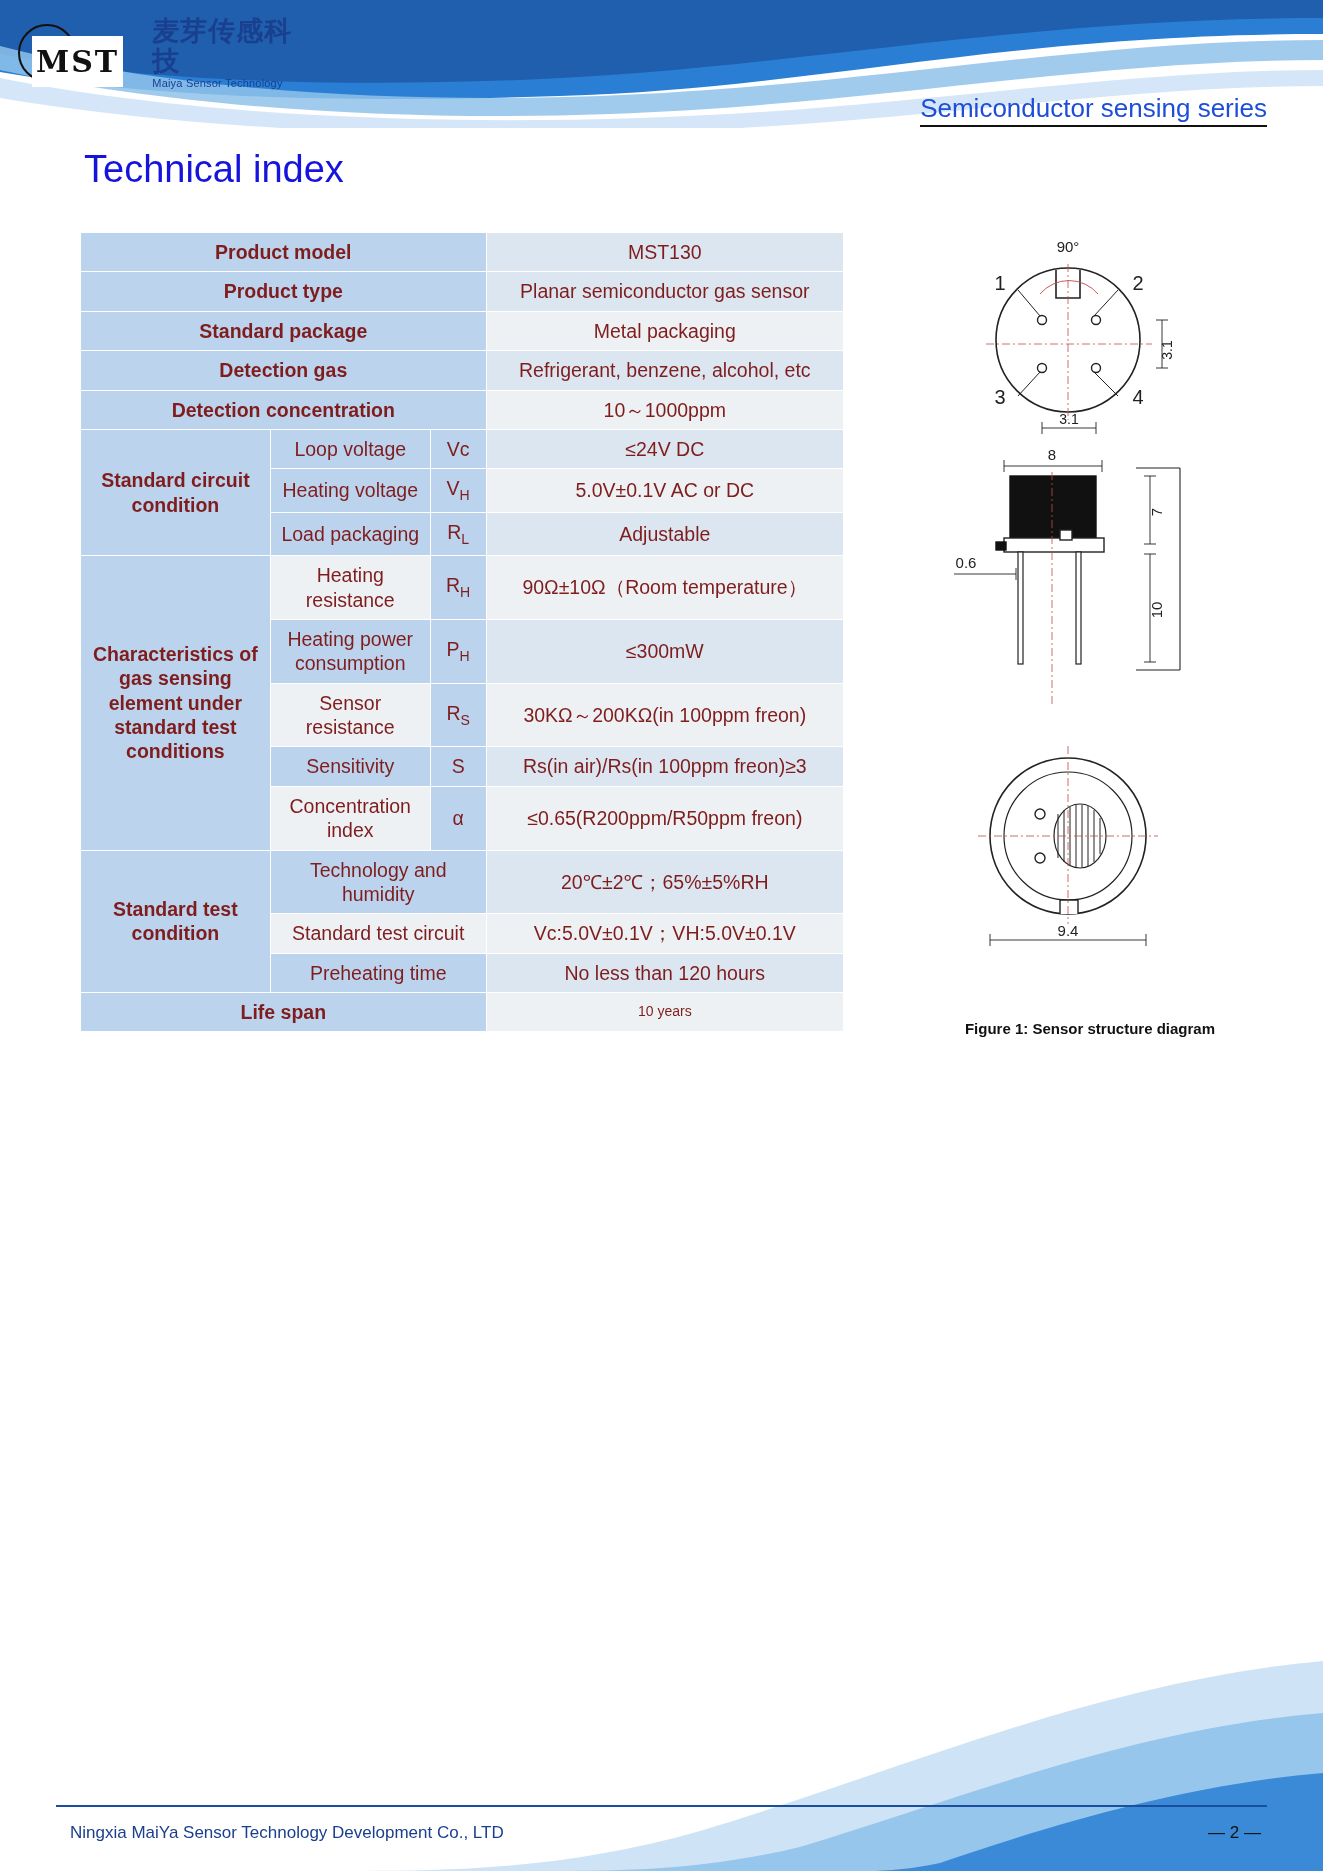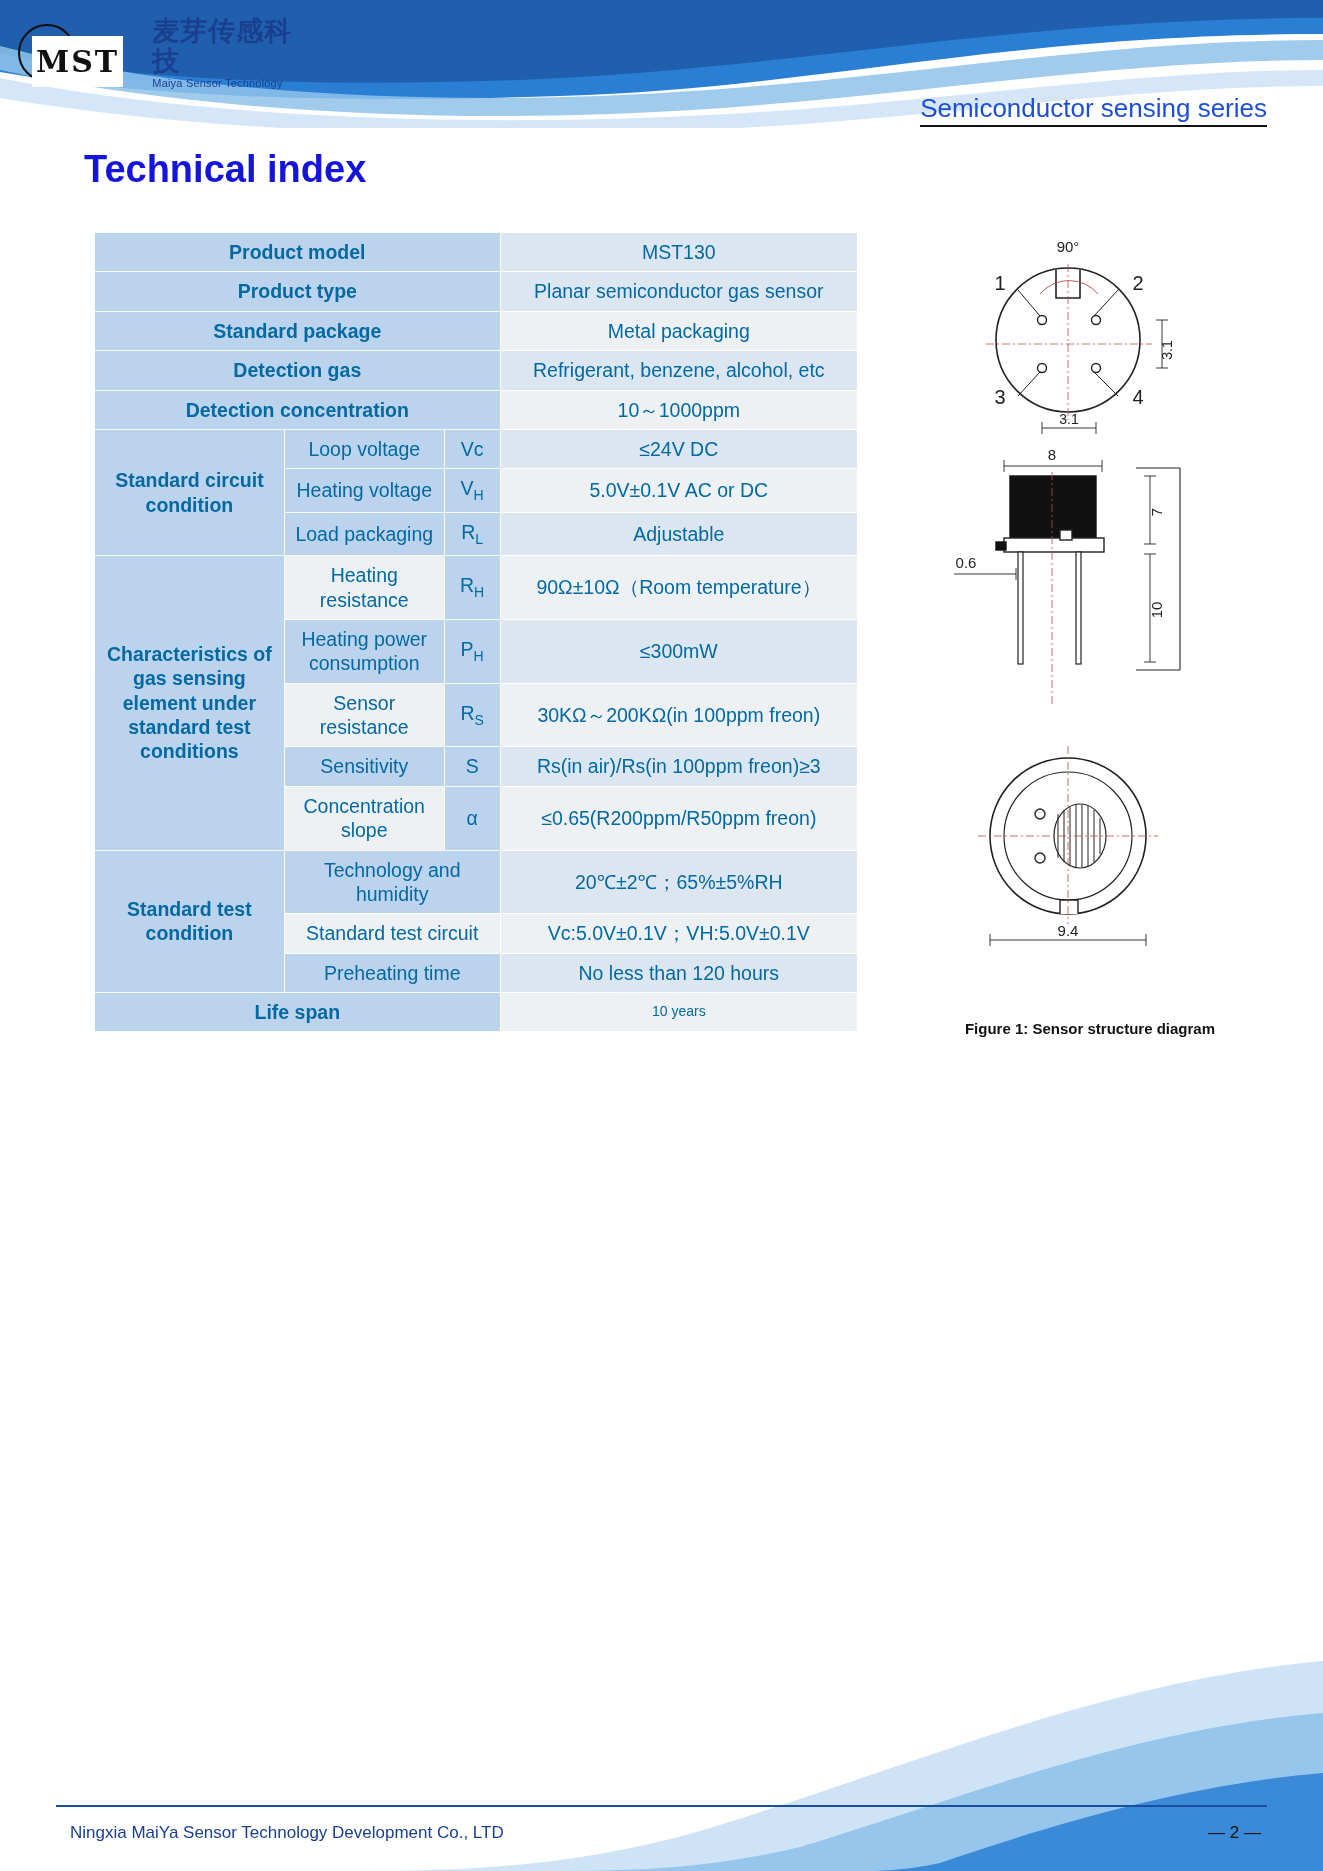--- a/index.html
+++ b/index.html
@@ -77,33 +77,33 @@
     padding-bottom: 4px;
     line-height: 1;
   }
 
   
   .page-title {
     position: absolute;
     top: 148px;
     left: 84px;
     font-size: 38px;
-    font-weight: bold;
+    font-weight: normal;
     color: #1414dd;
   }
 
   
   .spec-table {
     position: absolute;
     top: 232px;
-    left: 94px;
+    left: 80px;
     width: 764px;
     border-collapse: collapse;
     font-size: 19.5px;
-    color: #0369a1;
+    color: #7f1d1d;
   }
   .spec-table td {
     border: 1px solid #ffffff;
     padding: 7px 6px;
     text-align: center;
     vertical-align: middle;
     line-height: 1.25;
   }
   td.lbl {
     background: #bcd3ee;
@@ -272,21 +272,21 @@
       <td class="val">Sensor resistance</td>
       <td class="sym">R<span class="sub">S</span></td>
       <td class="val">30KΩ～200KΩ(in 100ppm freon)</td>
     </tr>
     <tr>
       <td class="lbl-light">Sensitivity</td>
       <td class="sym">S</td>
       <td class="val-alt">Rs(in air)/Rs(in 100ppm freon)≥3</td>
     </tr>
     <tr>
-      <td class="val">Concentration slope</td>
+      <td class="val">Concentration index</td>
       <td class="sym">α</td>
       <td class="val">≤0.65(R200ppm/R50ppm freon)</td>
     </tr>
 
     <tr>
       <td class="grp" rowspan="3">Standard test condition</td>
       <td class="lbl-light" colspan="2">Technology and humidity</td>
       <td class="val-alt">20℃±2℃；65%±5%RH</td>
     </tr>
     <tr>

